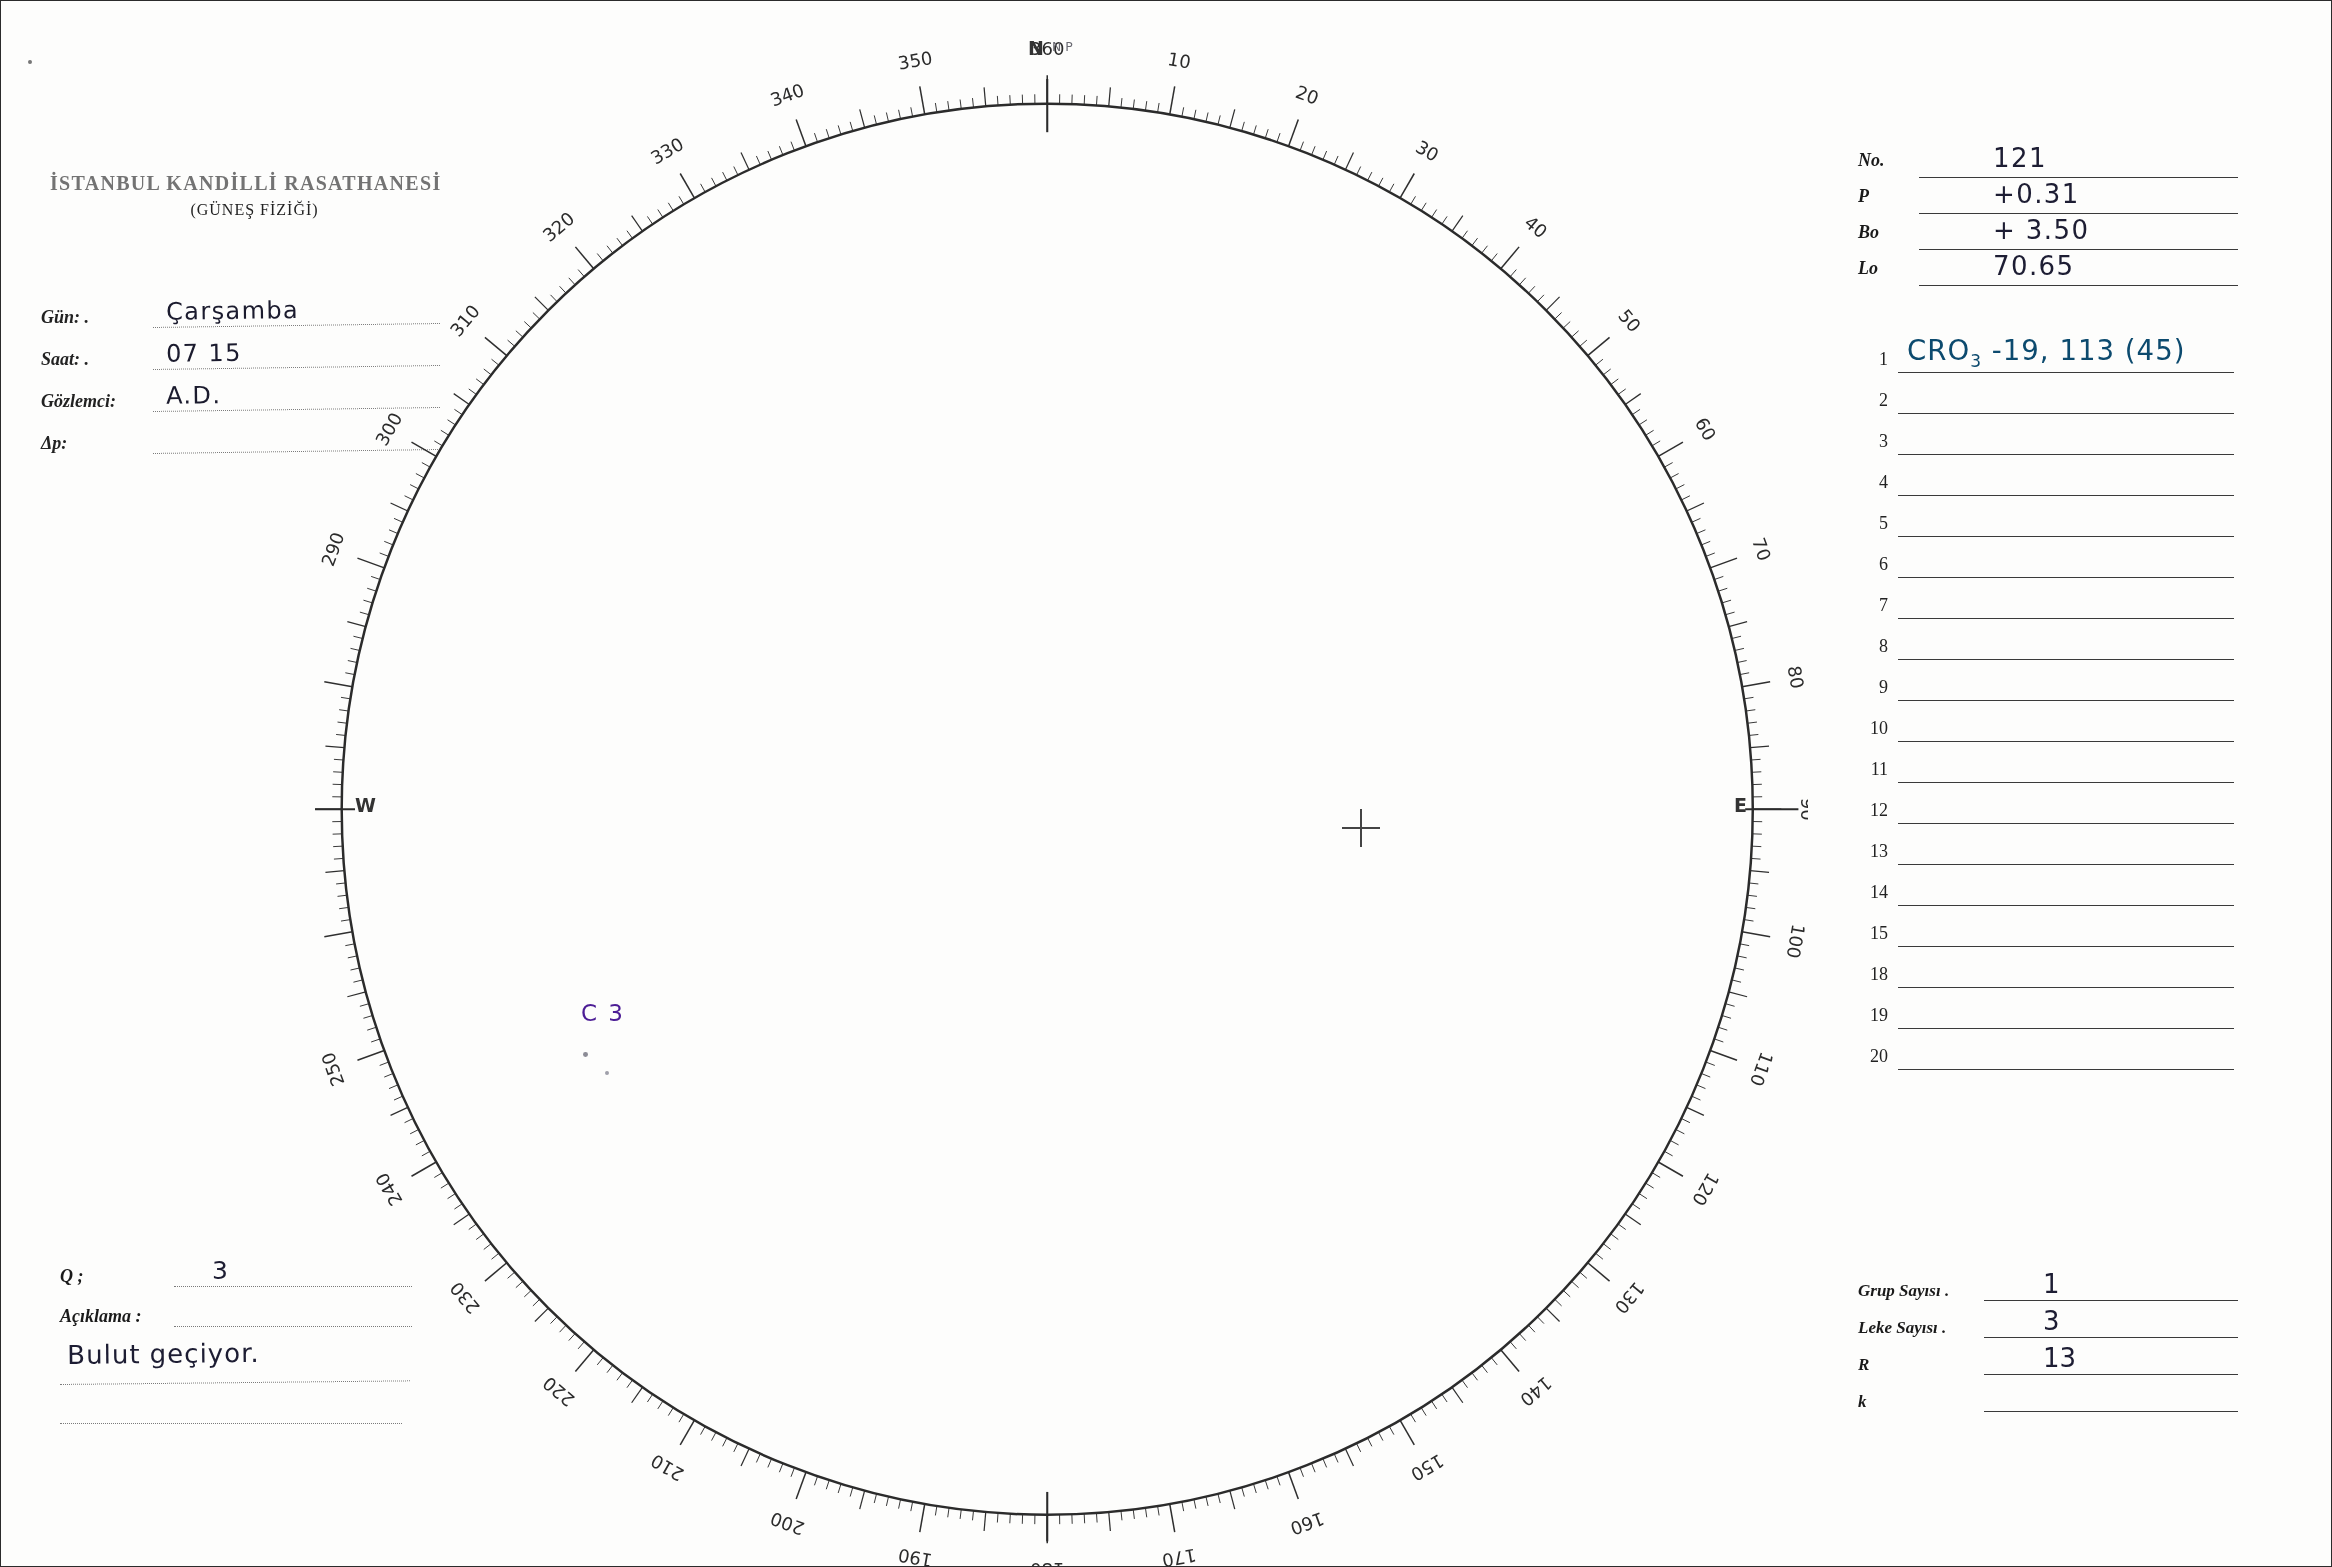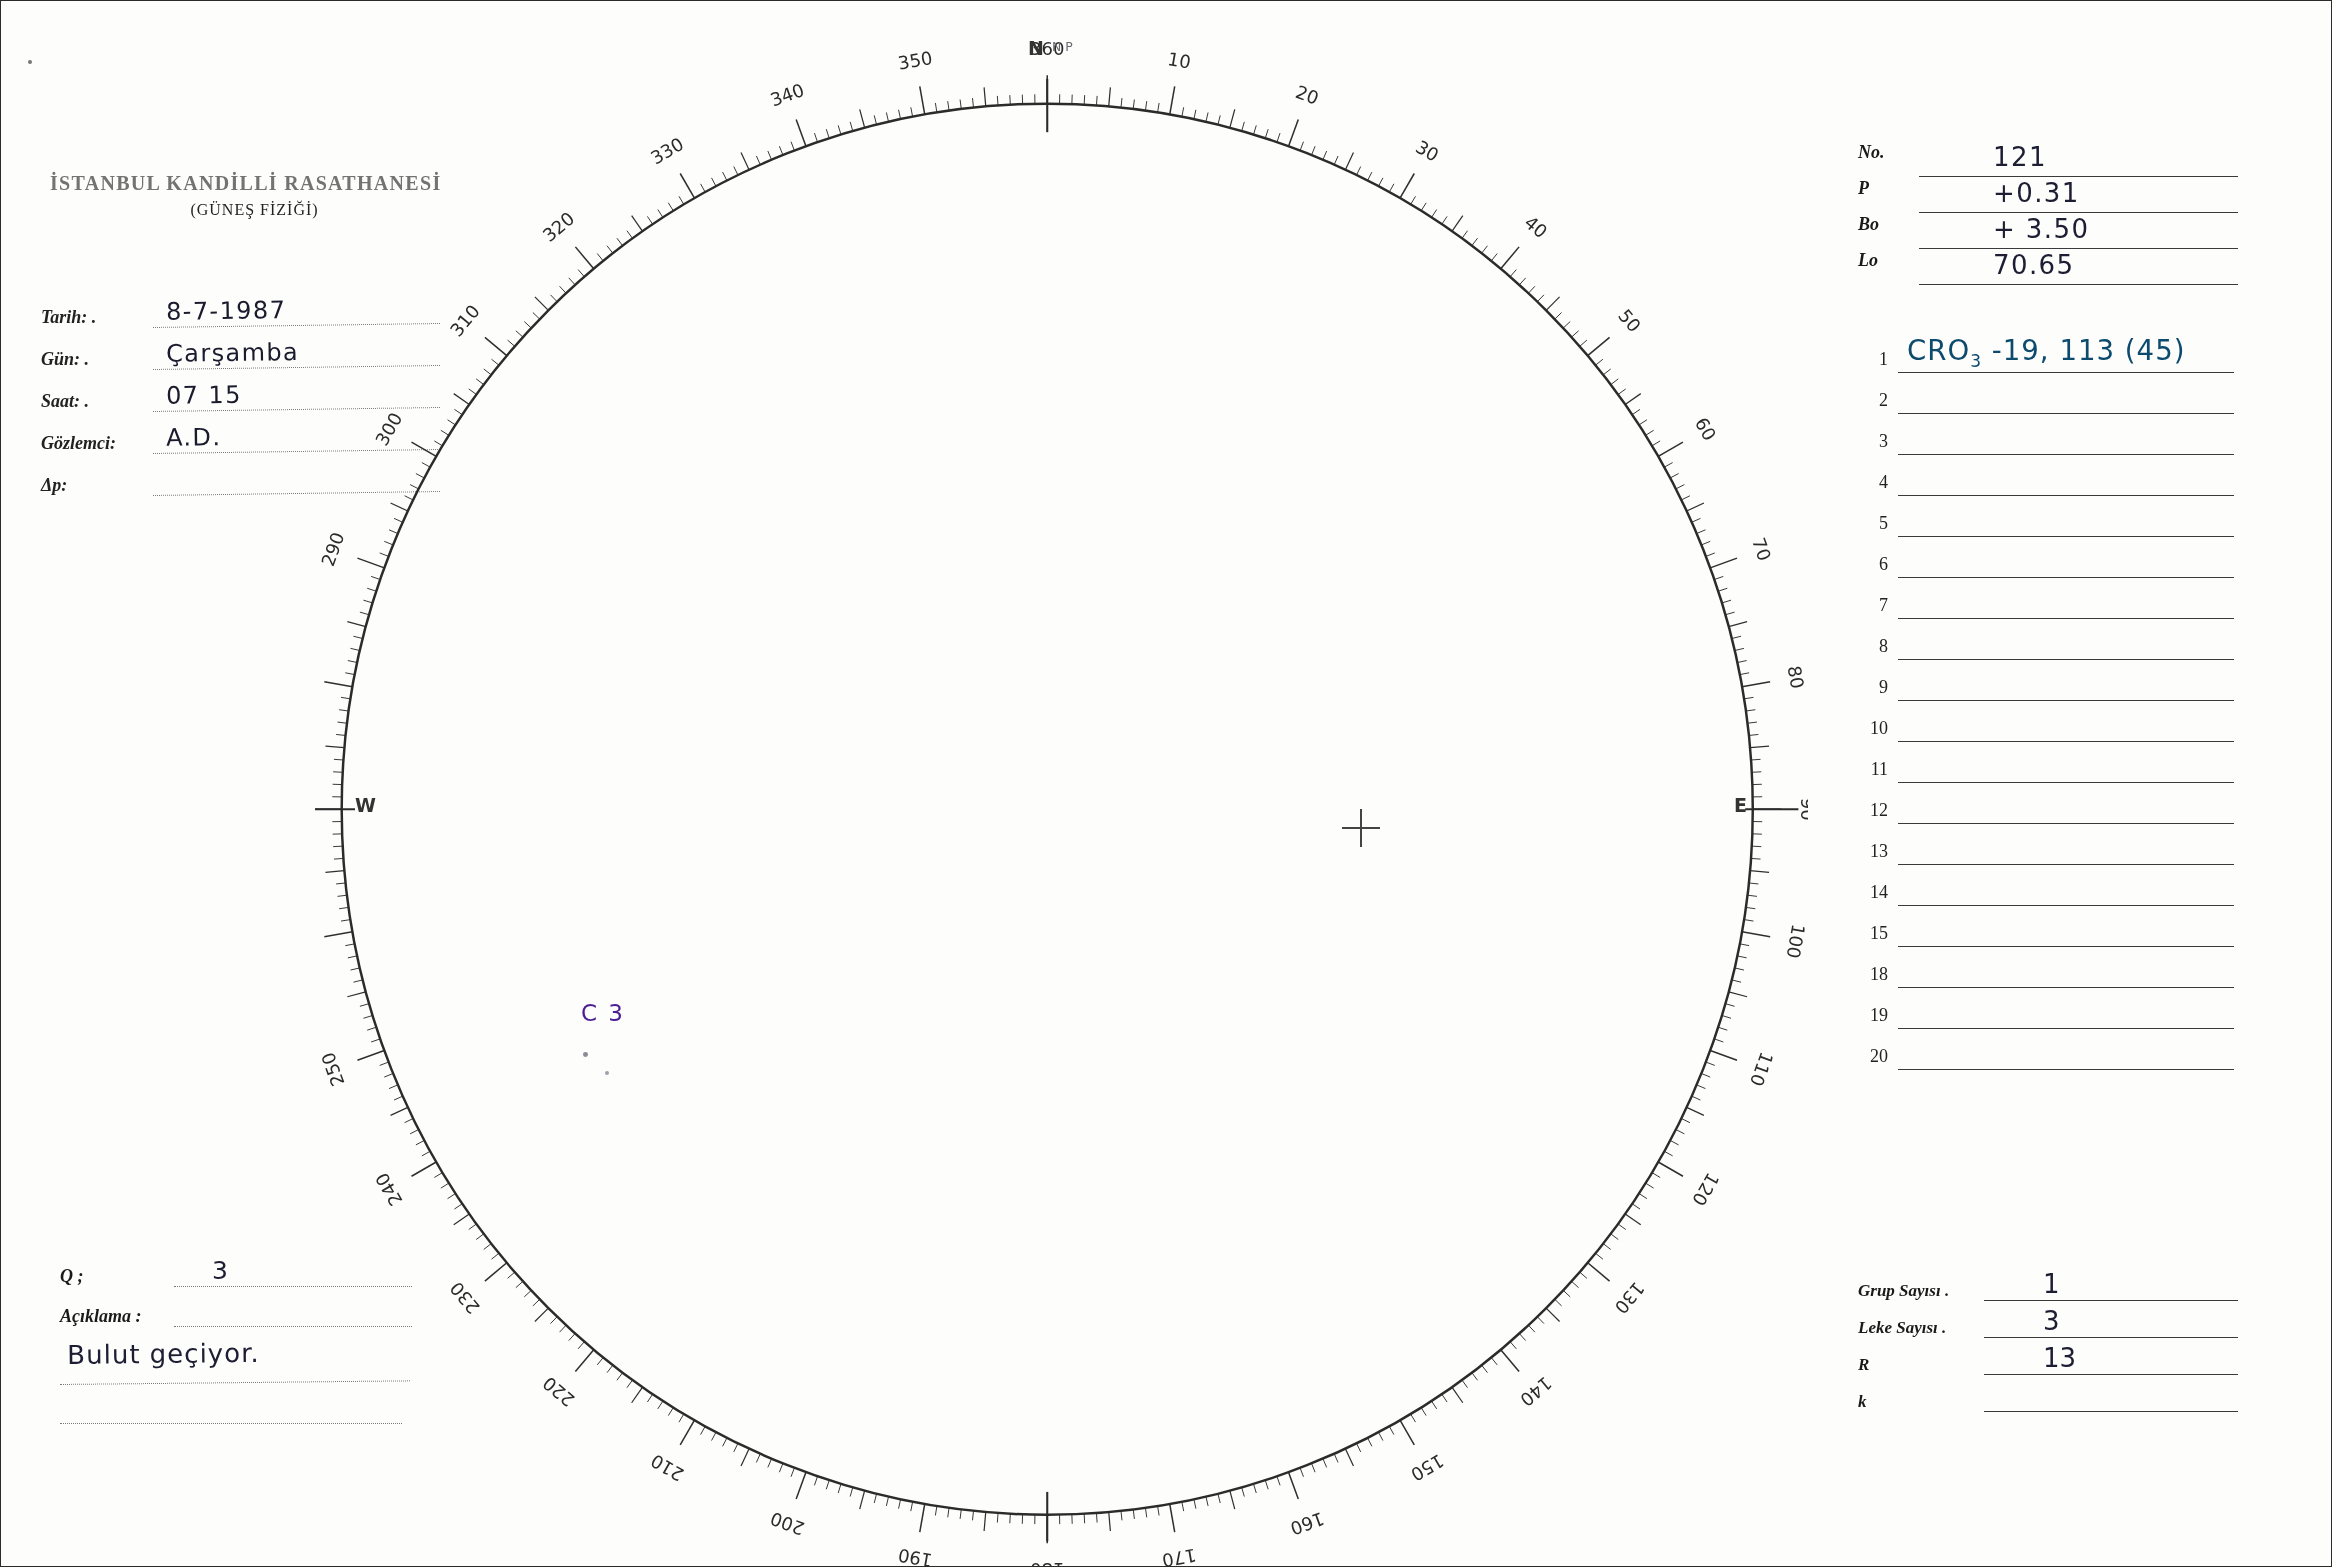--- a/index.html
+++ b/index.html
@@ -135,21 +135,21 @@
 
   
   .param-block {
     position: absolute;
     left: 1857px;
     top: 141px;
     width: 380px;
   }
   .param-row {
     display: flex;
-    align-items: flex-start;
+    align-items: center;
     height: 36px;
   }
   .param-label {
     font-family: "Liberation Serif", serif;
     font-style: italic;
     font-weight: 700;
     font-size: 18px;
     width: 61px;
     flex: 0 0 61px;
   }
@@ -304,24 +304,20 @@
 <div class="sheet">
 
   <div class="corner-dot" style="left:27px; top:59px;"></div>
 
   <div class="obs-header">
     <div class="obs-title">İSTANBUL  KANDİLLİ  RASATHANESİ</div>
     <div class="obs-sub">(GÜNEŞ FİZİĞİ)</div>
   </div>
 
   <div class="field-block">
-    <div class="field-row">
-      <div class="field-label">Tarih: .</div>
-      <div class="field-value">8-7-1987</div>
-    </div>
     <div class="field-row">
       <div class="field-label">Gün: .</div>
       <div class="field-value">Çarşamba</div>
     </div>
     <div class="field-row">
       <div class="field-label">Saat: .</div>
       <div class="field-value">07 15</div>
     </div>
     <div class="field-row">
       <div class="field-label">Gözlemci:</div>

